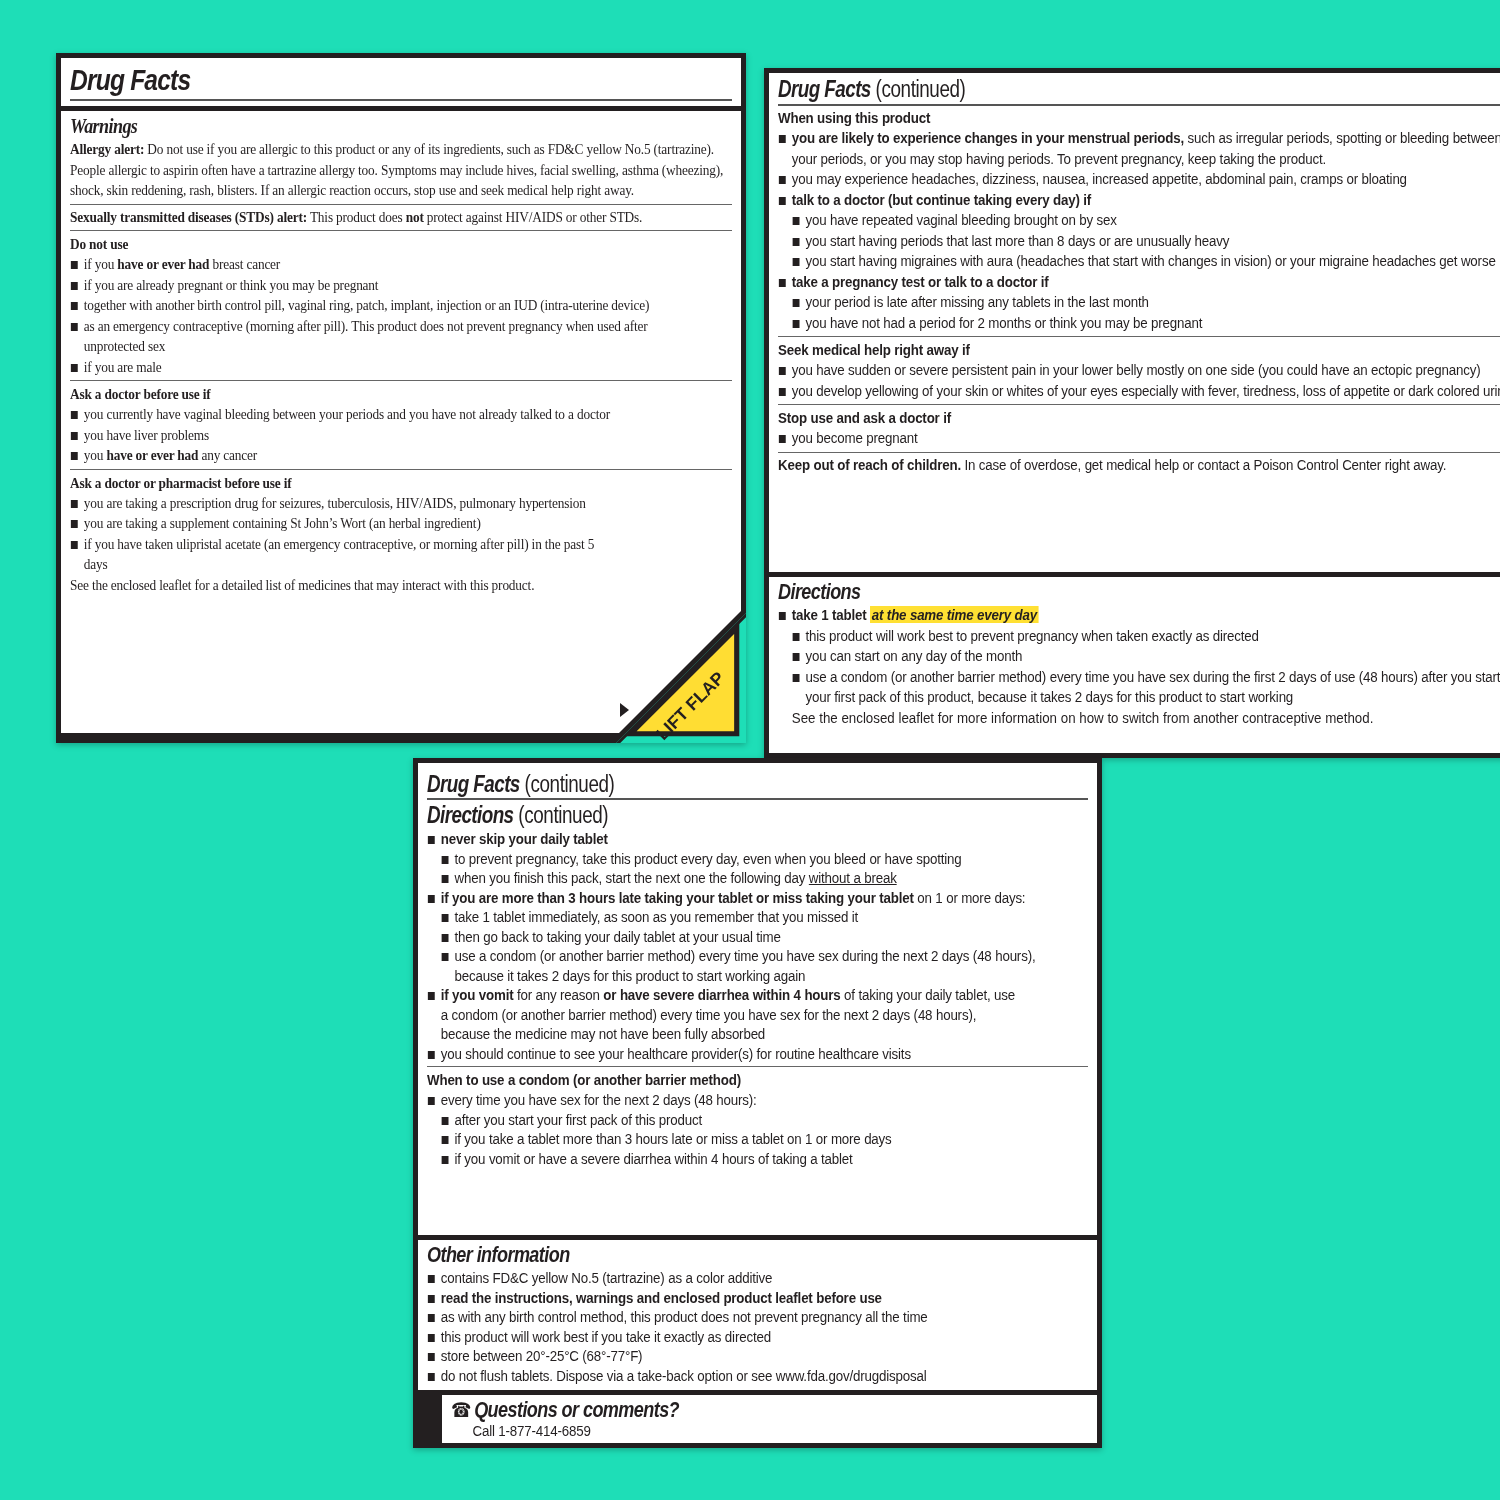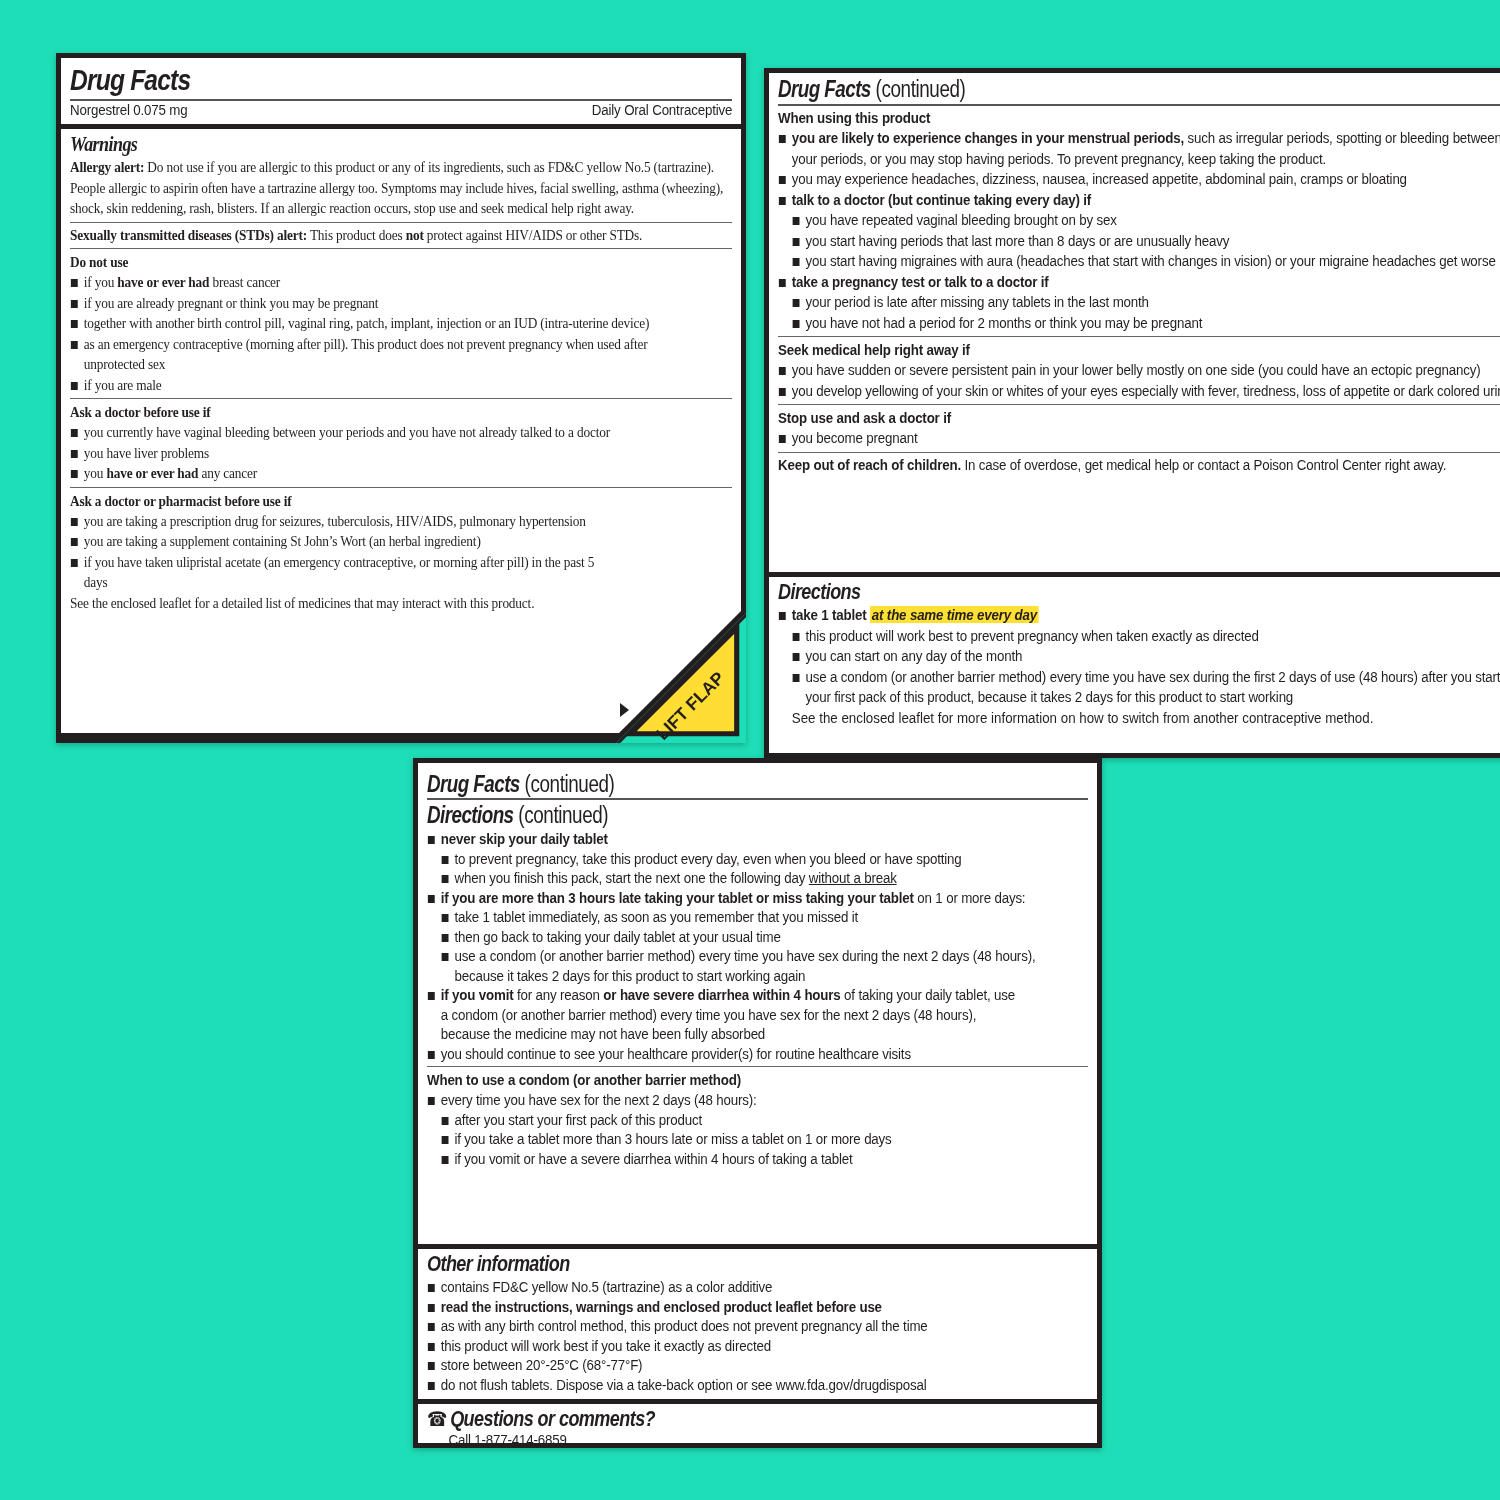--- a/index.html
+++ b/index.html
@@ -92,24 +92,20 @@
   .phone { font-size: 20px; font-style: normal; margin-right: 4px; }
 </style>
 </head>
 <body>
 
 <div class="panel p1">
   <div class="inner" style="position:relative;">
     <div class="section" style="padding-top:4px;">
       <div class="h-title" style="font-size:30px;">Drug Facts</div>
       <div class="rule"></div>
-      <div class="row" style="margin-top:-3px;">
-        <div class="lbl" style="font-weight:normal;">Norgestrel 0.075 mg</div>
-        <div class="lbl" style="font-weight:normal;transform-origin:right center;">Daily Oral Contraceptive</div>
-      </div>
     </div>
 
 
     <div class="section grow" style="clip-path: polygon(0 0, 100% 0, 100% calc(100% - 122px), calc(100% - 122px) 100%, 0 100%); font-family: Liberation Serif, serif;">
       <div class="h-sub" style="font-size:22px;">Warnings</div>
       <div class="txt">
         <b>Allergy alert:</b><span> Do not use if you are allergic to this product or any of its ingredients, such as FD&amp;C yellow No.5 (tartrazine). People allergic to aspirin often have a tartrazine allergy too. Symptoms may include hives, facial swelling, asthma (wheezing), shock, skin reddening, rash, blisters. If an allergic reaction occurs, stop use and seek medical help right away.</span>
       </div>
       <div class="thin"></div>
       <div class="txt" style="white-space:nowrap;">
@@ -278,20 +274,20 @@
           <li style="line-height:19.5px;font-weight:bold;">read the instructions, warnings and enclosed product leaflet before use</li>
           <li style="line-height:19.5px;">as with any birth control method, this product does not prevent pregnancy all the time</li>
           <li style="line-height:19.5px;">this product will work best if you take it exactly as directed</li>
           <li style="line-height:19.5px;">store between 20°-25°C (68°-77°F)</li>
           <li style="line-height:19.5px;">do not flush tablets. Dispose via a take-back option or see www.fda.gov/drugdisposal</li>
         </ul>
       </div>
     </div>
 
 
-    <div class="section" style="height:39px;">
+    <div class="section" style="height:48px;margin-left:24px;">
       <div class="h-sub" style="font-size:22px;">
         <span class="phone">☎</span><span>Questions or comments?</span>
       </div>
       <div class="lbl" style="font-weight:normal;margin-top:-3px;padding-left:25px;">Call 1-877-414-6859</div>
     </div>
   </div>
 </div>
 
 </body></html>

